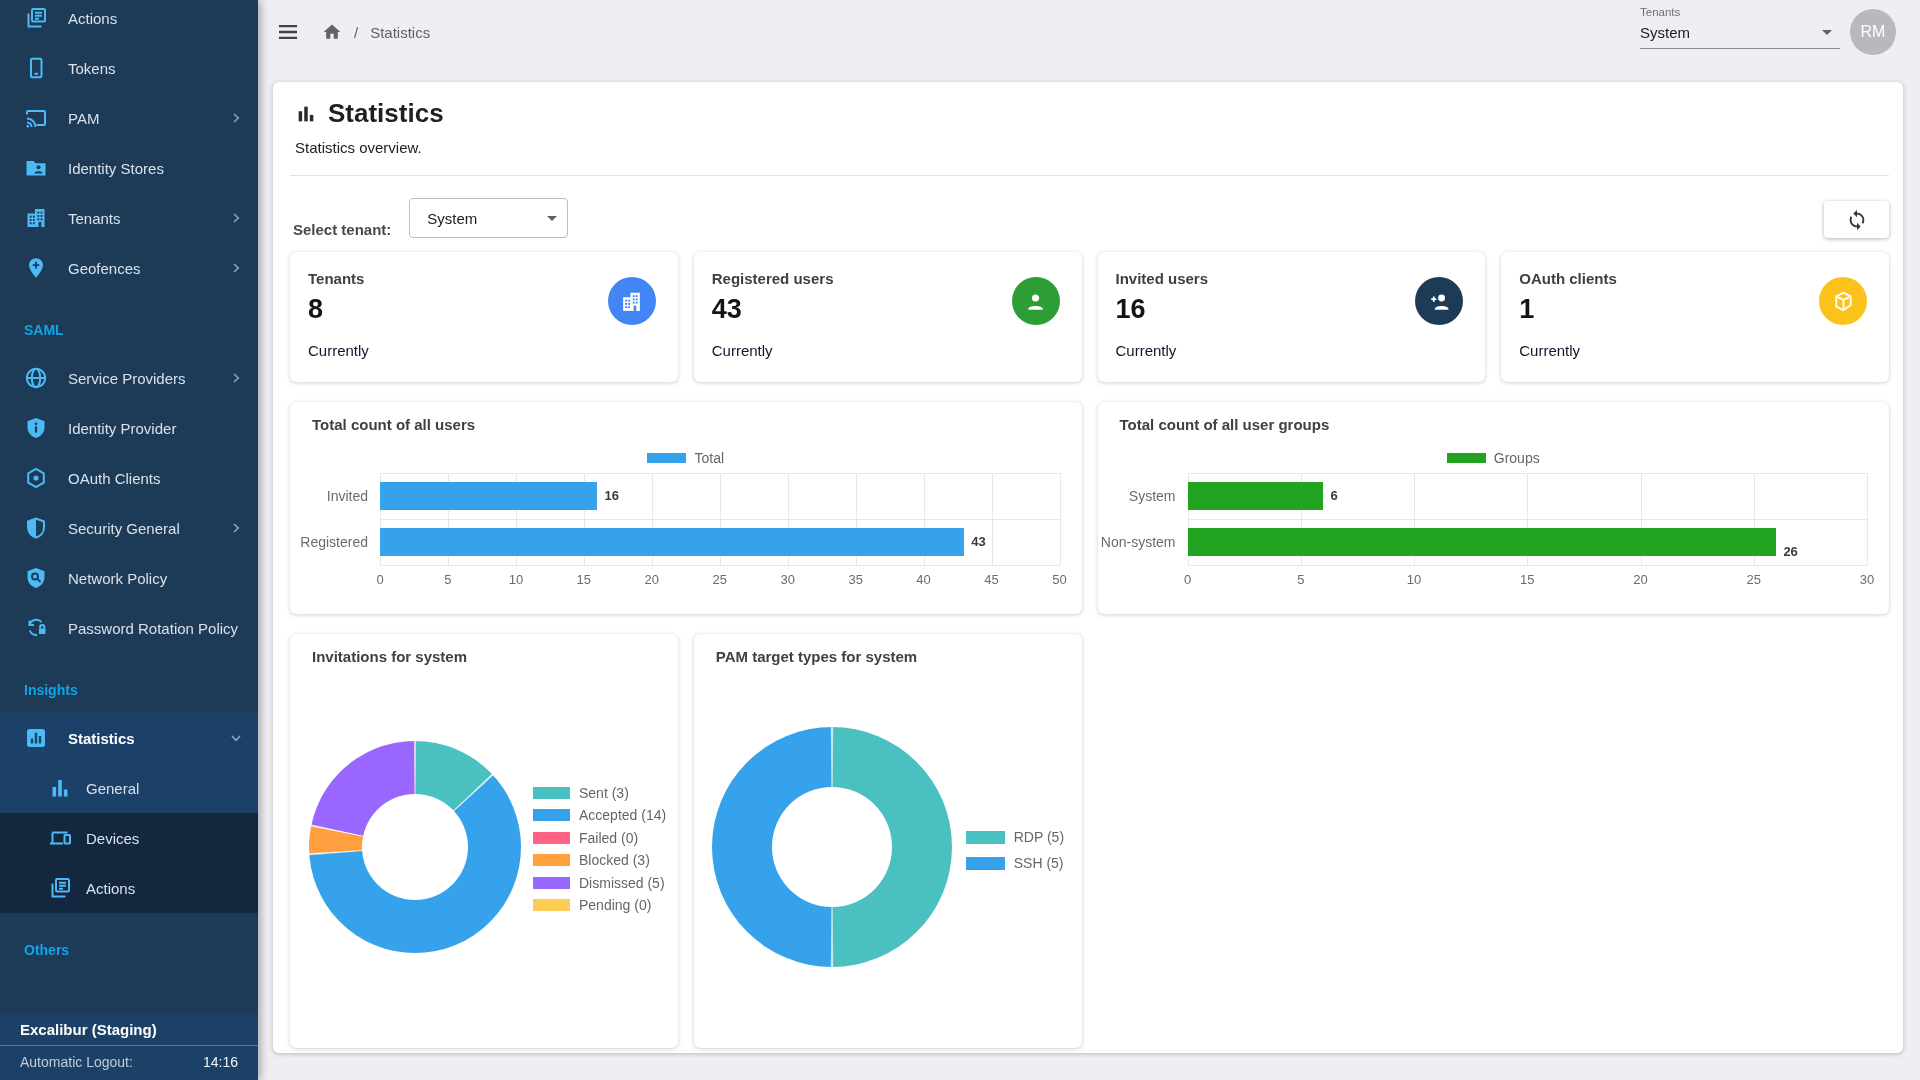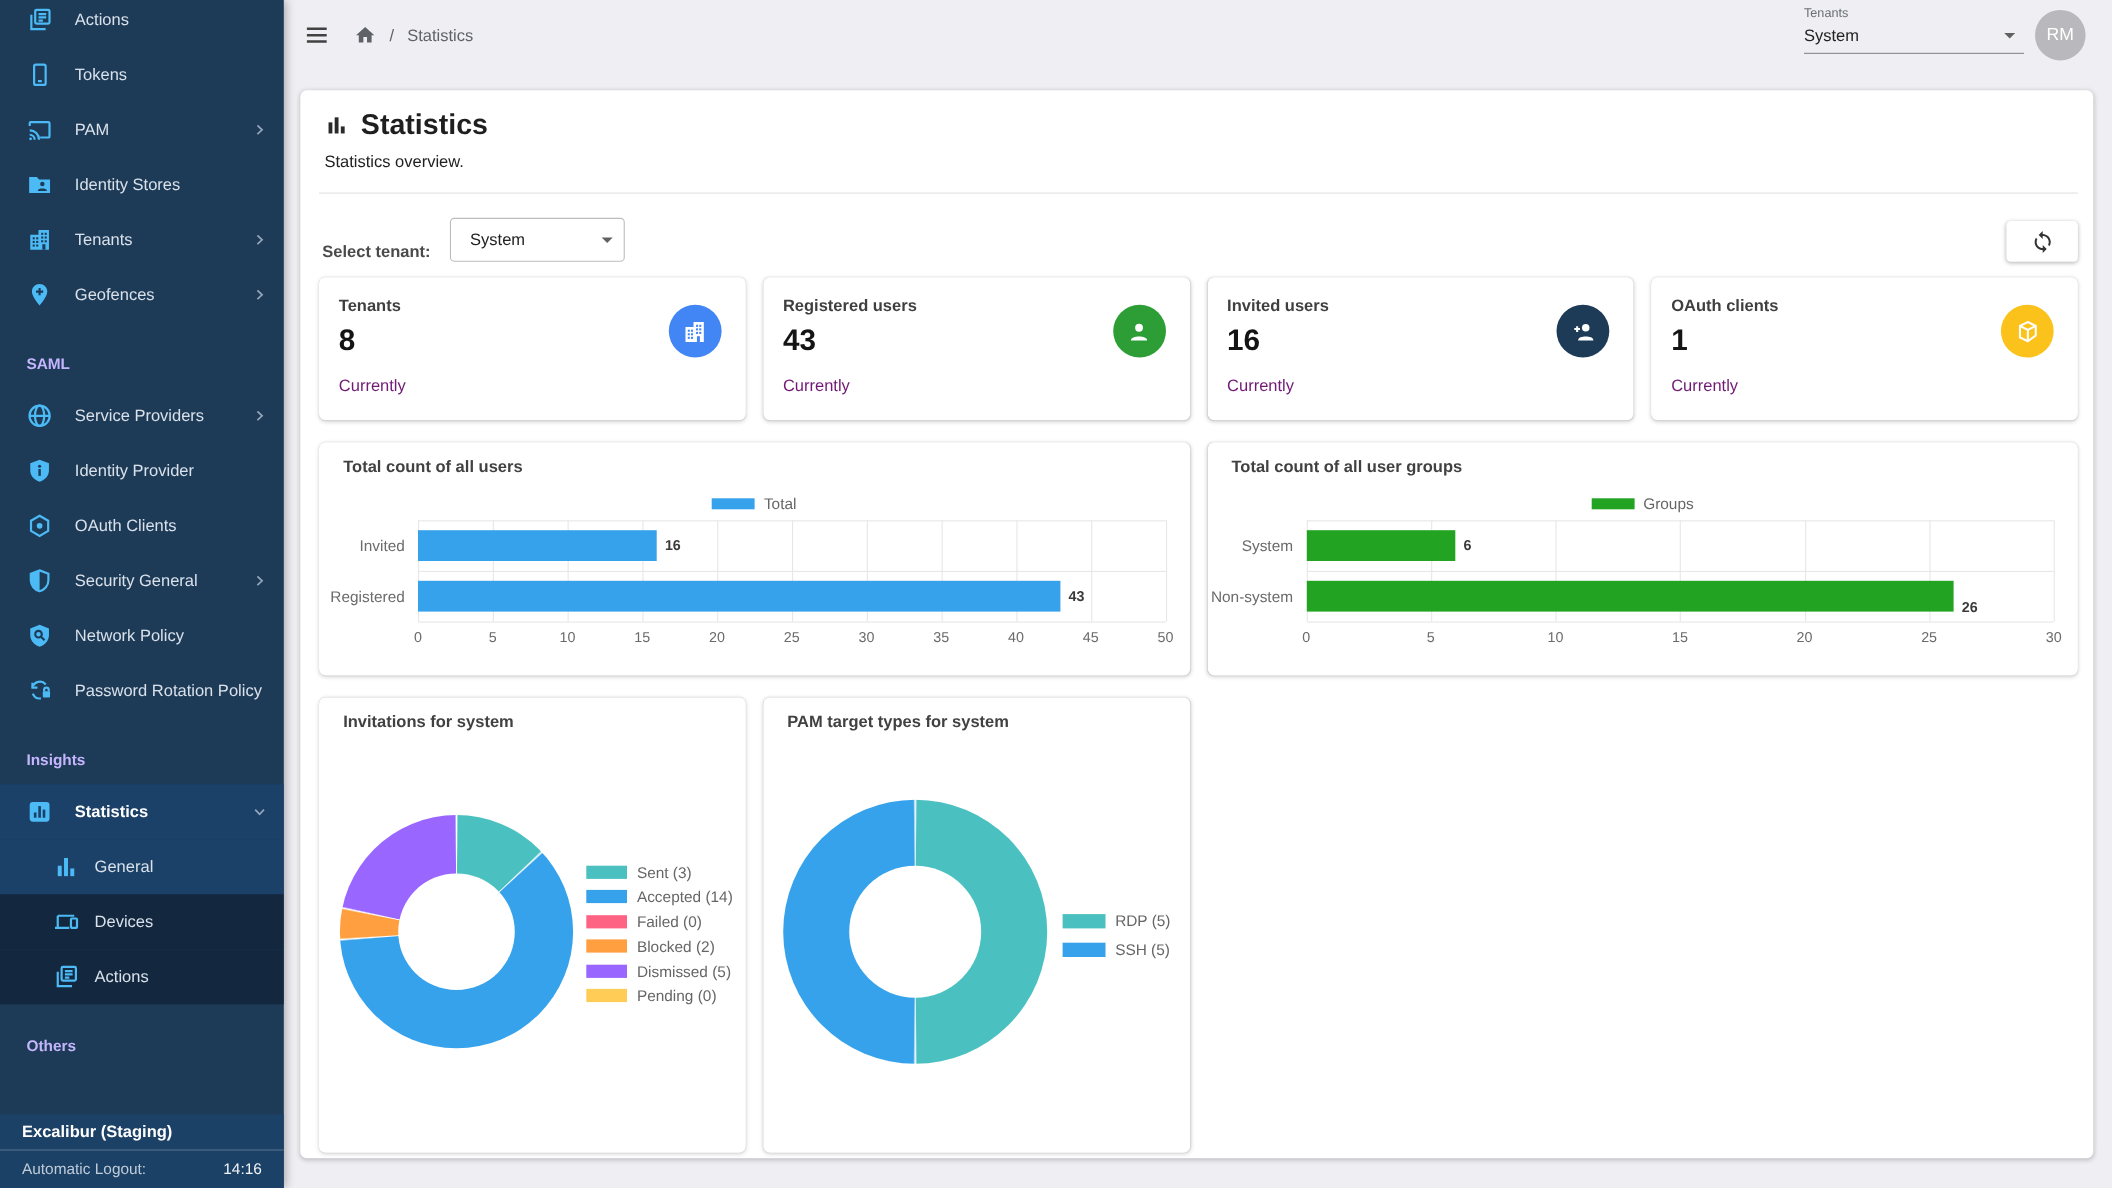--- a/index.html
+++ b/index.html
@@ -11,21 +11,21 @@
 .nav-item .ic{width:24px;height:24px;flex:0 0 24px;color:#4cbaf5}
 .nav-item .ic svg{width:24px;height:24px;display:block}
 .nav-item .lbl{margin-left:20px;flex:1;white-space:nowrap}
 .nav-item .chev{width:12px;height:12px;color:#93a5b8}
 .nav-item .chev svg{width:12px;height:12px;display:block}
 .nav-item.active .lbl{font-weight:bold;color:#fff}
 .nav-item.sub{padding-left:48px}
 .nav-item.sub .lbl{margin-left:14px}
 .bg-hl{background:#1b4168}
 .bg-dk{background:#13283f}
-.nav-header{height:60px;display:flex;align-items:center;padding:14px 0 0 24px;color:#c4b5fd;font-size:14px;font-weight:bold}
+.nav-header{height:60px;display:flex;align-items:center;padding:14px 0 0 24px;color:#0ea5e9;font-size:14px;font-weight:bold}
 .st{stroke:currentColor;stroke-width:2;fill:none}
 .fl{fill:currentColor}
 .knock{fill:#1d3a57}
 .knockst{stroke:#1d3a57;fill:none}
 .bg-hl .knock{fill:#1b4168}
 .side-footer{position:absolute;left:0;bottom:0;width:258px;background:#1c4166;z-index:6}
 .sf-row1{padding:8px 20px 7px;font-weight:bold;color:#fff;font-size:15px}
 .sf-div{border-top:1px solid rgba(255,255,255,.28)}
 .sf-row2{display:flex;justify-content:space-between;padding:8px 20px 10px;font-size:14px;color:#bfcbd9}
 .sf-time{color:#f2f5f9}
@@ -56,21 +56,21 @@
 .selbox{margin-left:18px;width:159px;height:40px;border:1px solid #bdbdbd;border-radius:4px;display:flex;align-items:center;padding:0 26px 0 17px;font-size:15px;color:#212121;cursor:pointer}
 .selbox .ts-caret{margin-left:auto;margin-right:-16px}
 .refreshbtn{position:absolute;right:0;top:3px;width:65px;height:37px;background:#fff;border-radius:4px;box-shadow:0 1px 4px rgba(0,0,0,.3);display:flex;align-items:center;justify-content:center;cursor:pointer;color:#333}
 .refreshbtn svg{width:22px;height:22px}
 
 .grid{display:grid;grid-template-columns:repeat(4,1fr);gap:20px 16px;margin-top:14px}
 .card{background:#fff;border-radius:6px;box-shadow:0 1px 4px rgba(0,0,0,.18),0 0 1px rgba(0,0,0,.1);position:relative}
 .statcard{height:130px}
 .sc-label{position:absolute;left:18px;top:18px;font-size:15px;font-weight:bold;color:#3f3f3f}
 .sc-value{position:absolute;left:18px;top:42px;font-size:27px;font-weight:bold;color:#141414}
-.sc-caption{position:absolute;left:18px;top:90px;font-size:15px;color:#701a75}
+.sc-caption{position:absolute;left:18px;top:90px;font-size:15px;color:#0f172a}
 .sc-icon{position:absolute;right:22px;top:25px;width:48px;height:48px;border-radius:50%;display:flex;align-items:center;justify-content:center}
 .sc-icon svg{width:25px;height:25px;display:block}
 .chartcard{grid-column:span 2;height:212px}
 .donutcard{height:414px}
 .ch-title{position:absolute;left:22px;top:14px;font-size:15px;font-weight:bold;color:#414141}
 .ch-legend{position:absolute;left:0;right:0;top:48px;display:flex;align-items:center;justify-content:center;gap:8px;cursor:pointer}
 .ch-legend .sw{width:39px;height:10px}
 .ch-legend .lt{font-size:14px;color:#666}
 .hb-plot{position:absolute;left:90px;right:22px;top:71px;height:92px}
 .gline{position:absolute;top:0;bottom:0;width:1px;background:#e7e7e7}
@@ -509,21 +509,21 @@
         <div class="dlegrow" style="left:243px;top:173.4px">
           <span class="sw" style="width:37px;height:12px;background:#36a2eb"></span>
           <span class="lt">Accepted (14)</span>
         </div>
         <div class="dlegrow" style="left:243px;top:195.8px">
           <span class="sw" style="width:37px;height:12px;background:#ff6384"></span>
           <span class="lt">Failed (0)</span>
         </div>
         <div class="dlegrow" style="left:243px;top:218.2px">
           <span class="sw" style="width:37px;height:12px;background:#ff9f40"></span>
-          <span class="lt">Blocked (2)</span>
+          <span class="lt">Blocked (3)</span>
         </div>
         <div class="dlegrow" style="left:243px;top:240.6px">
           <span class="sw" style="width:37px;height:12px;background:#9966ff"></span>
           <span class="lt">Dismissed (5)</span>
         </div>
         <div class="dlegrow" style="left:243px;top:263px">
           <span class="sw" style="width:37px;height:12px;background:#ffcd56"></span>
           <span class="lt">Pending (0)</span>
         </div>
       </div>

